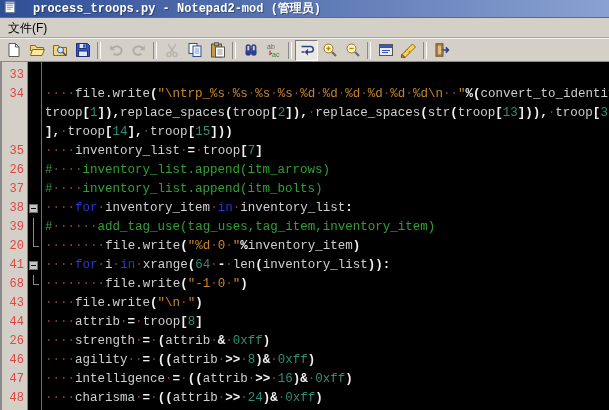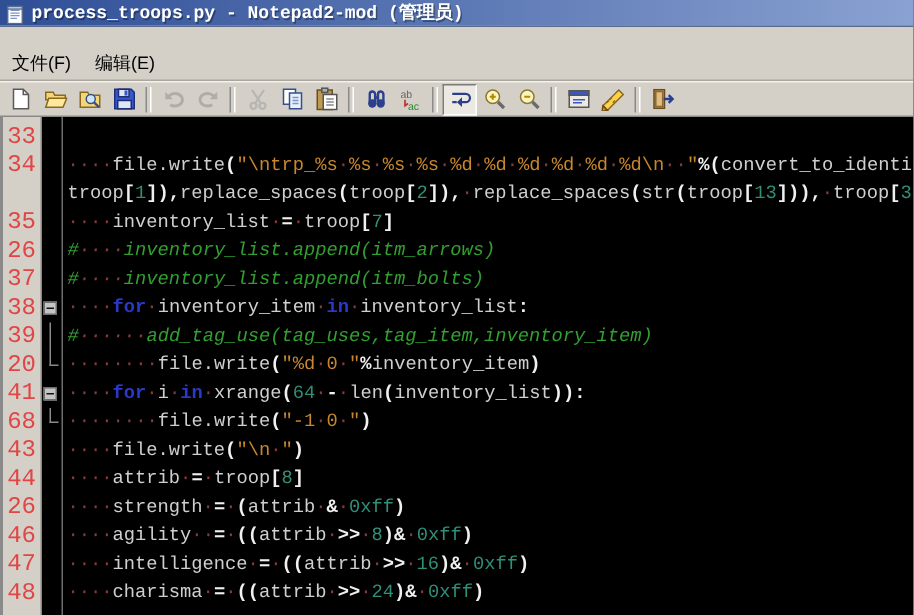--- a/index.html
+++ b/index.html
@@ -3,33 +3,33 @@
 <meta charset="utf-8">
 <style>
   html,body{margin:0;padding:0;background:#888;}
   .window{
     position:relative;width:609px;height:410px;overflow:hidden;
     background:#d4d0c8;font-family:"Liberation Sans",sans-serif;
     box-sizing:border-box;
   }
   
   .titlebar{
-    height:18px;display:flex;align-items:flex-end;gap:4px;padding:0 3px;
+    height:18px;display:flex;align-items:flex-start;gap:16px;padding:0 3px;
     background:linear-gradient(90deg,var(--titlebar-left,#2e4e96),var(--titlebar-right,#8aa2d2));
     border-bottom:1px solid #5a6a8a;box-sizing:border-box;
   }
   .titlebar .wicon{width:14px;height:14px;flex:none;display:block;}
   .titlebar .ttext{
     color:#fff;font-family:"Liberation Mono","DejaVu Sans Mono",monospace;
     font-size:12px;font-weight:bold;white-space:nowrap;letter-spacing:0;
     text-shadow:1px 1px 0 rgba(0,0,0,.35);
   }
   
   .menubar{
-    height:36px;display:flex;align-items:flex-end;background:#d4d0c8;
+    height:20px;display:flex;align-items:flex-start;background:#d4d0c8;
     font-size:12px;color:#000;border-bottom:1px solid #aaa69e;box-sizing:border-box;
   }
   .menubar .mitem{padding:2px 8px;white-space:nowrap;cursor:default;}
   
   .toolbar{
     height:24px;display:flex;align-items:center;background:#d4d0c8;
     border-top:1px solid #f4f2ee;border-bottom:1px solid #8a8a8a;
     box-sizing:border-box;padding:0 2px;
   }
   .tbtn{
@@ -49,55 +49,54 @@
     position:relative;height:348px;background:var(--editor-bg,#000);
     border-left:2px solid #8a8a8a;box-sizing:border-box;overflow:hidden;
     font-family:"Liberation Mono","DejaVu Sans Mono",monospace;font-size:12.5px;
   }
   .gutter-bg{position:absolute;left:0;top:0;bottom:0;width:25px;background:#d4d0c8;
     border-right:1px solid #8a8680;}
   .fold-edge{position:absolute;left:39px;top:0;bottom:0;width:1px;background:#6e6e6e;}
   .rows{position:absolute;left:0;top:4px;right:0;}
   .row{display:flex;height:19px;line-height:19px;}
   .lnum{width:22px;flex:none;text-align:right;padding-right:3px;
-    color:var(--line-number,#e04646);font-size:16px;position:relative;z-index:1;}
+    color:var(--line-number,#e04646);font-size:12px;position:relative;z-index:1;}
   .fold{width:14px;flex:none;position:relative;z-index:1;}
   .fbox{position:absolute;left:2px;top:5px;width:9px;height:9px;box-sizing:border-box;
     background:#c4c4c4;border:1px solid #6e6e6e;}
   .fbox:after{content:"";position:absolute;left:1px;right:1px;top:3px;height:1px;background:#111;}
   .fline{position:absolute;left:6px;top:0;bottom:0;width:1px;background:#8a8a8a;}
   .fline.half{bottom:9px;}
   .fhor{position:absolute;left:6px;top:9px;width:6px;height:1px;background:#8a8a8a;}
   .cl{flex:1;min-width:0;white-space:pre;overflow:hidden;padding-left:4px;
     color:var(--text,#cfcfcf);}
   .t-d{color:var(--text,#cfcfcf);}
   .t-s{color:var(--string,#c8862e);}
   .t-n{color:var(--number,#2f8f78);}
-  .t-c{color:var(--comment,#31a031);font-style:italic;}
-  .t-k{color:var(--keyword,#2b38cc);font-weight:bold;}
+  .t-c{color:var(--comment,#31a031);}
+  .t-k{color:var(--keyword,#2b38cc);font-weight:normal;}
   .t-o{color:var(--operator,#f0f0f0);font-weight:bold;}
   .t-w{color:var(--whitespace,#8b3a3a);}
 </style>
 </head>
 <body>
 
 <div class="window">
 
   <div class="titlebar">
     <svg class="wicon" viewBox="0 0 16 16">
       <rect x="2.5" y="1.5" width="11" height="13" fill="#ffffff" stroke="#5a6a8a"></rect>
       <path d="M4.5 4.5h7M4.5 6.5h7M4.5 8.5h7M4.5 10.5h5" stroke="#7a96c8" stroke-width="1" fill="none"></path>
       <rect x="2.5" y="1.5" width="11" height="2" fill="#c8d4ea" stroke="#5a6a8a"></rect>
     </svg>
     <span class="ttext">process_troops.py - Notepad2-mod (管理员)</span>
   </div>
 
   <div class="menubar">
       <span class="mitem">文件(F)</span>
-      <span class="mitem">编辑(E)</span>
     </div>
 
   <div class="toolbar">
       <span class="tbtn">
         <span>
           <svg viewBox="0 0 16 16">
             <path d="M3 1.5h6.5L13 5v9.5H3z" fill="#fff" stroke="#5a5a5a"></path>
             <path d="M9.5 1.5V5H13" fill="none" stroke="#5a5a5a"></path>
           </svg>
         </span>
@@ -268,20 +267,25 @@
           <span class="lnum">34</span>
           <span class="fold"></span>
           <span class="cl"><span class="t-d"><span class="t-w">·</span><span class="t-w">·</span><span class="t-w">·</span><span class="t-w">·</span>file.write</span><span class="t-o">(</span><span class="t-s">"\ntrp_%s<span class="t-w">·</span>%s<span class="t-w">·</span>%s<span class="t-w">·</span>%s<span class="t-w">·</span>%d<span class="t-w">·</span>%d<span class="t-w">·</span>%d<span class="t-w">·</span>%d<span class="t-w">·</span>%d<span class="t-w">·</span>%d\n<span class="t-w">·</span><span class="t-w">·</span>"</span><span class="t-o">%(</span><span class="t-d">convert_to_identifier</span></span>
         </div>
         <div class="row">
           <span class="lnum"></span>
           <span class="fold"></span>
           <span class="cl"><span class="t-d">troop</span><span class="t-o">[</span><span class="t-n">1</span><span class="t-o">]),</span><span class="t-d">replace_spaces</span><span class="t-o">(</span><span class="t-d">troop</span><span class="t-o">[</span><span class="t-n">2</span><span class="t-o">]),</span><span class="t-d"><span class="t-w">·</span>replace_spaces</span><span class="t-o">(</span><span class="t-d">str</span><span class="t-o">(</span><span class="t-d">troop</span><span class="t-o">[</span><span class="t-n">13</span><span class="t-o">])),</span><span class="t-d"><span class="t-w">·</span>troop</span><span class="t-o">[</span><span class="t-n">3</span><span class="t-o">],</span></span>
         </div>
         <div class="row">
+          <span class="lnum"></span>
+          <span class="fold"></span>
+          <span class="cl"><span class="t-o">],</span><span class="t-d"><span class="t-w">·</span>troop</span><span class="t-o">[</span><span class="t-n">14</span><span class="t-o">],</span><span class="t-d"><span class="t-w">·</span>troop</span><span class="t-o">[</span><span class="t-n">15</span><span class="t-o">]))</span></span>
+        </div>
+        <div class="row">
           <span class="lnum">35</span>
           <span class="fold"></span>
           <span class="cl"><span class="t-d"><span class="t-w">·</span><span class="t-w">·</span><span class="t-w">·</span><span class="t-w">·</span>inventory_list<span class="t-w">·</span></span><span class="t-o">=</span><span class="t-d"><span class="t-w">·</span>troop</span><span class="t-o">[</span><span class="t-n">7</span><span class="t-o">]</span></span>
         </div>
         <div class="row">
           <span class="lnum">26</span>
           <span class="fold"></span>
           <span class="cl"><span class="t-c">#<span class="t-w">·</span><span class="t-w">·</span><span class="t-w">·</span><span class="t-w">·</span>inventory_list.append(itm_arrows)</span></span>
         </div>
         <div class="row">

